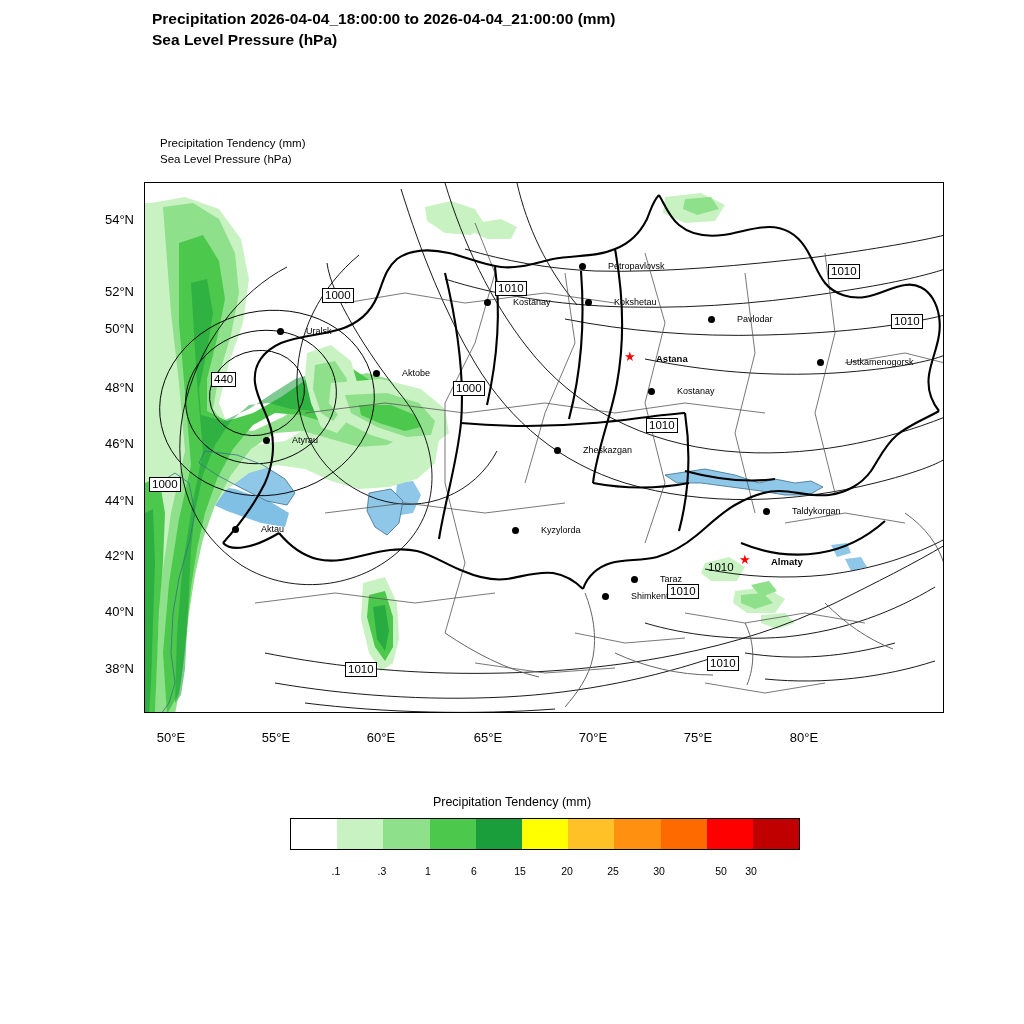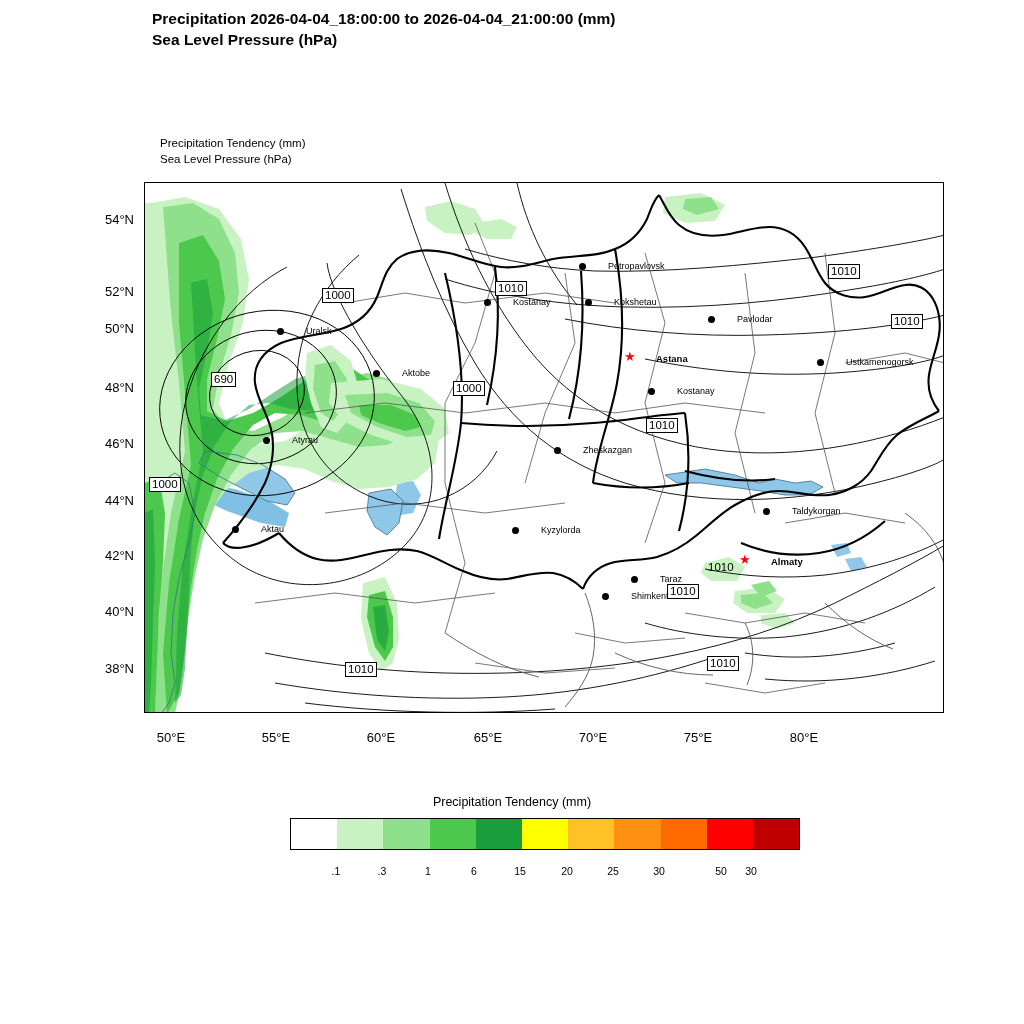--- a/index.html
+++ b/index.html
@@ -333,21 +333,21 @@
         <path d="M760 330 C 780 344, 794 362, 800 384"></path>
       </g>
     </g>
   </svg>
 
   <div>
     <div class="iso-label" style="left:350px;top:98px">1010</div>
     <div class="iso-label" style="left:683px;top:81px">1010</div>
     <div class="iso-label" style="left:746px;top:131px">1010</div>
     <div class="iso-label" style="left:177px;top:105px">1000</div>
-    <div class="iso-label" style="left:66px;top:189px">690</div>
+    <div class="iso-label" style="left:66px;top:189px">440</div>
     <div class="iso-label" style="left:308px;top:198px">1000</div>
     <div class="iso-label" style="left:501px;top:235px">1010</div>
     <div class="iso-label" style="left:4px;top:294px">1000</div>
     <div class="iso-label nobox" style="left:561px;top:378px">1010</div>
     <div class="iso-label" style="left:522px;top:401px">1010</div>
     <div class="iso-label" style="left:200px;top:479px">1010</div>
     <div class="iso-label" style="left:562px;top:473px">1010</div>
   </div>
 
   <div>

